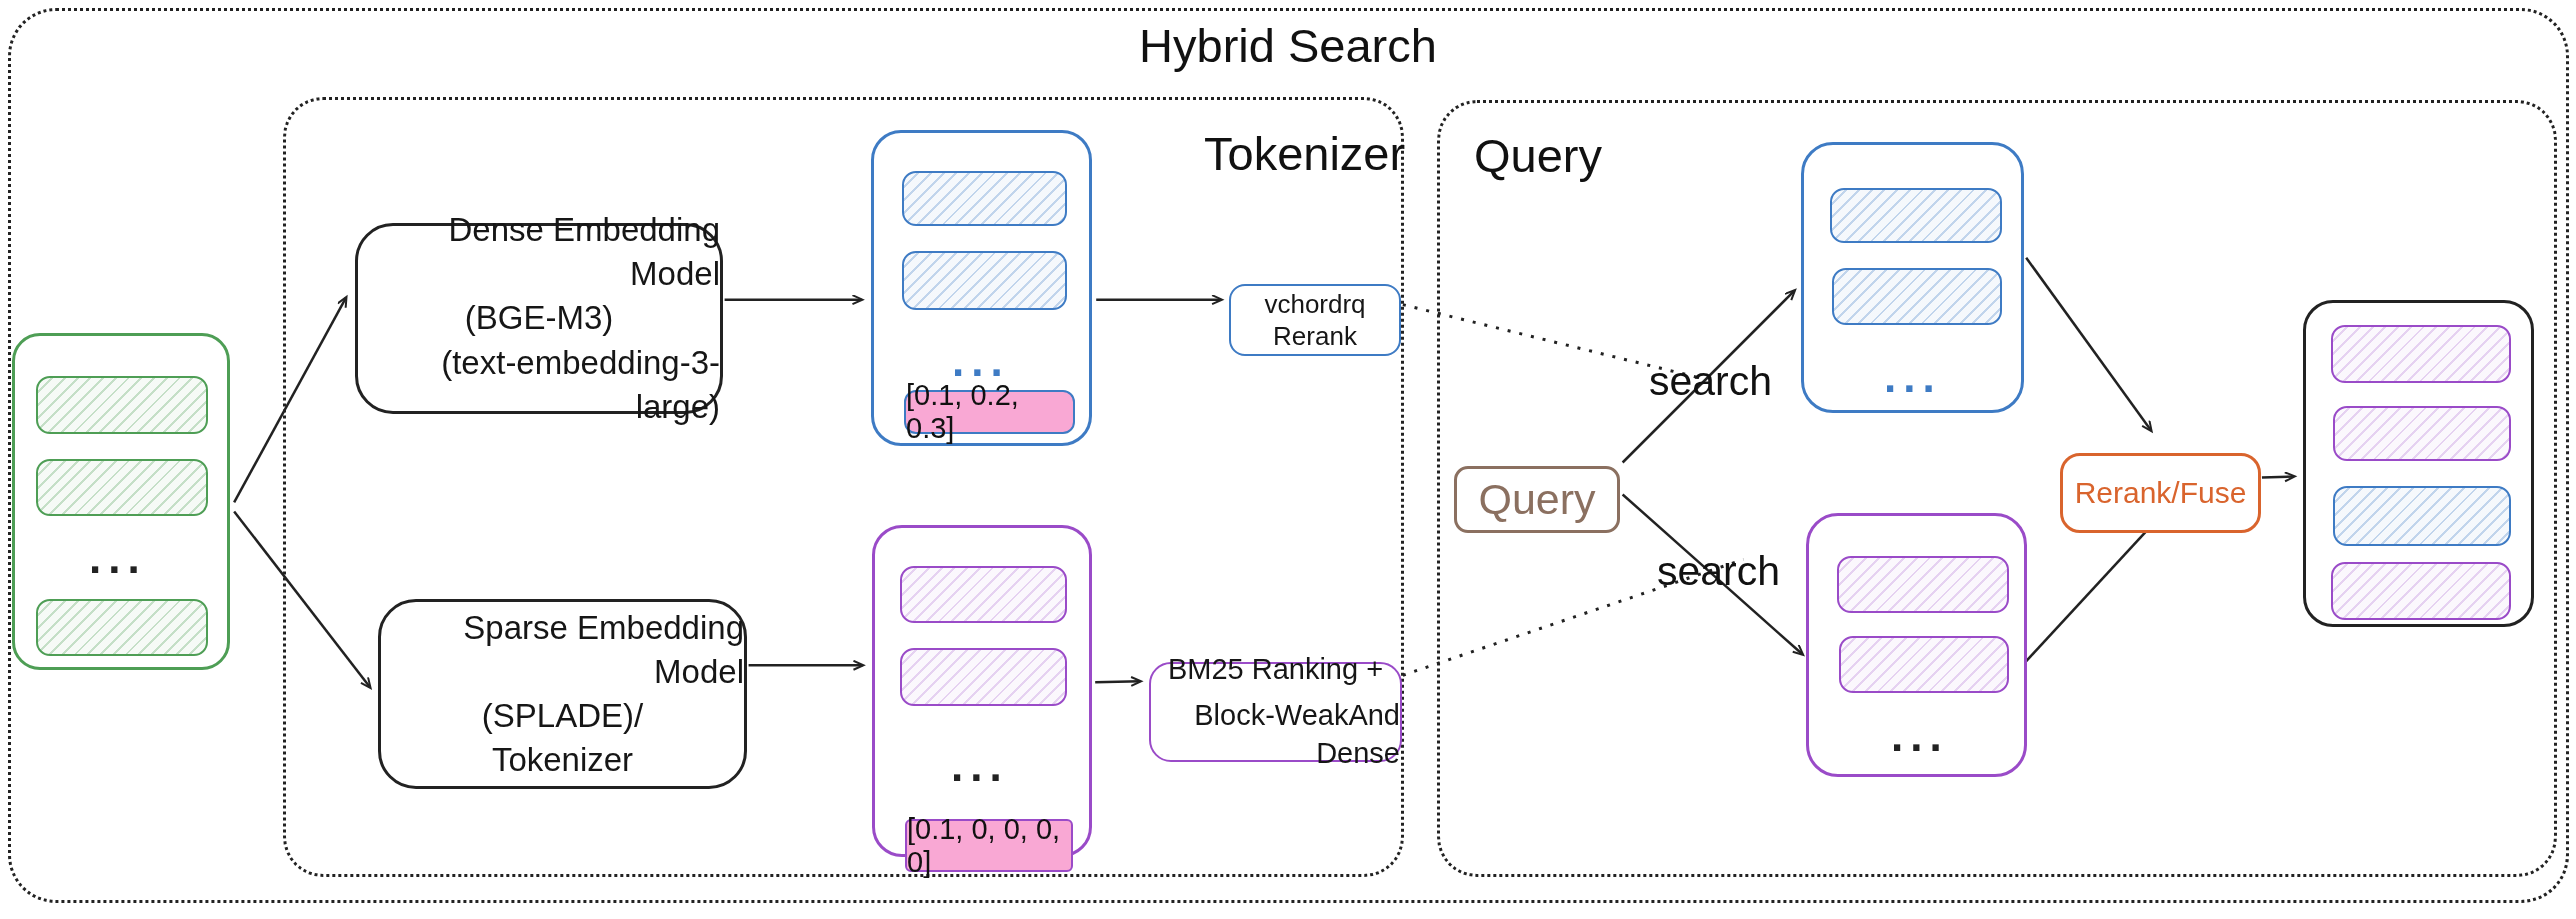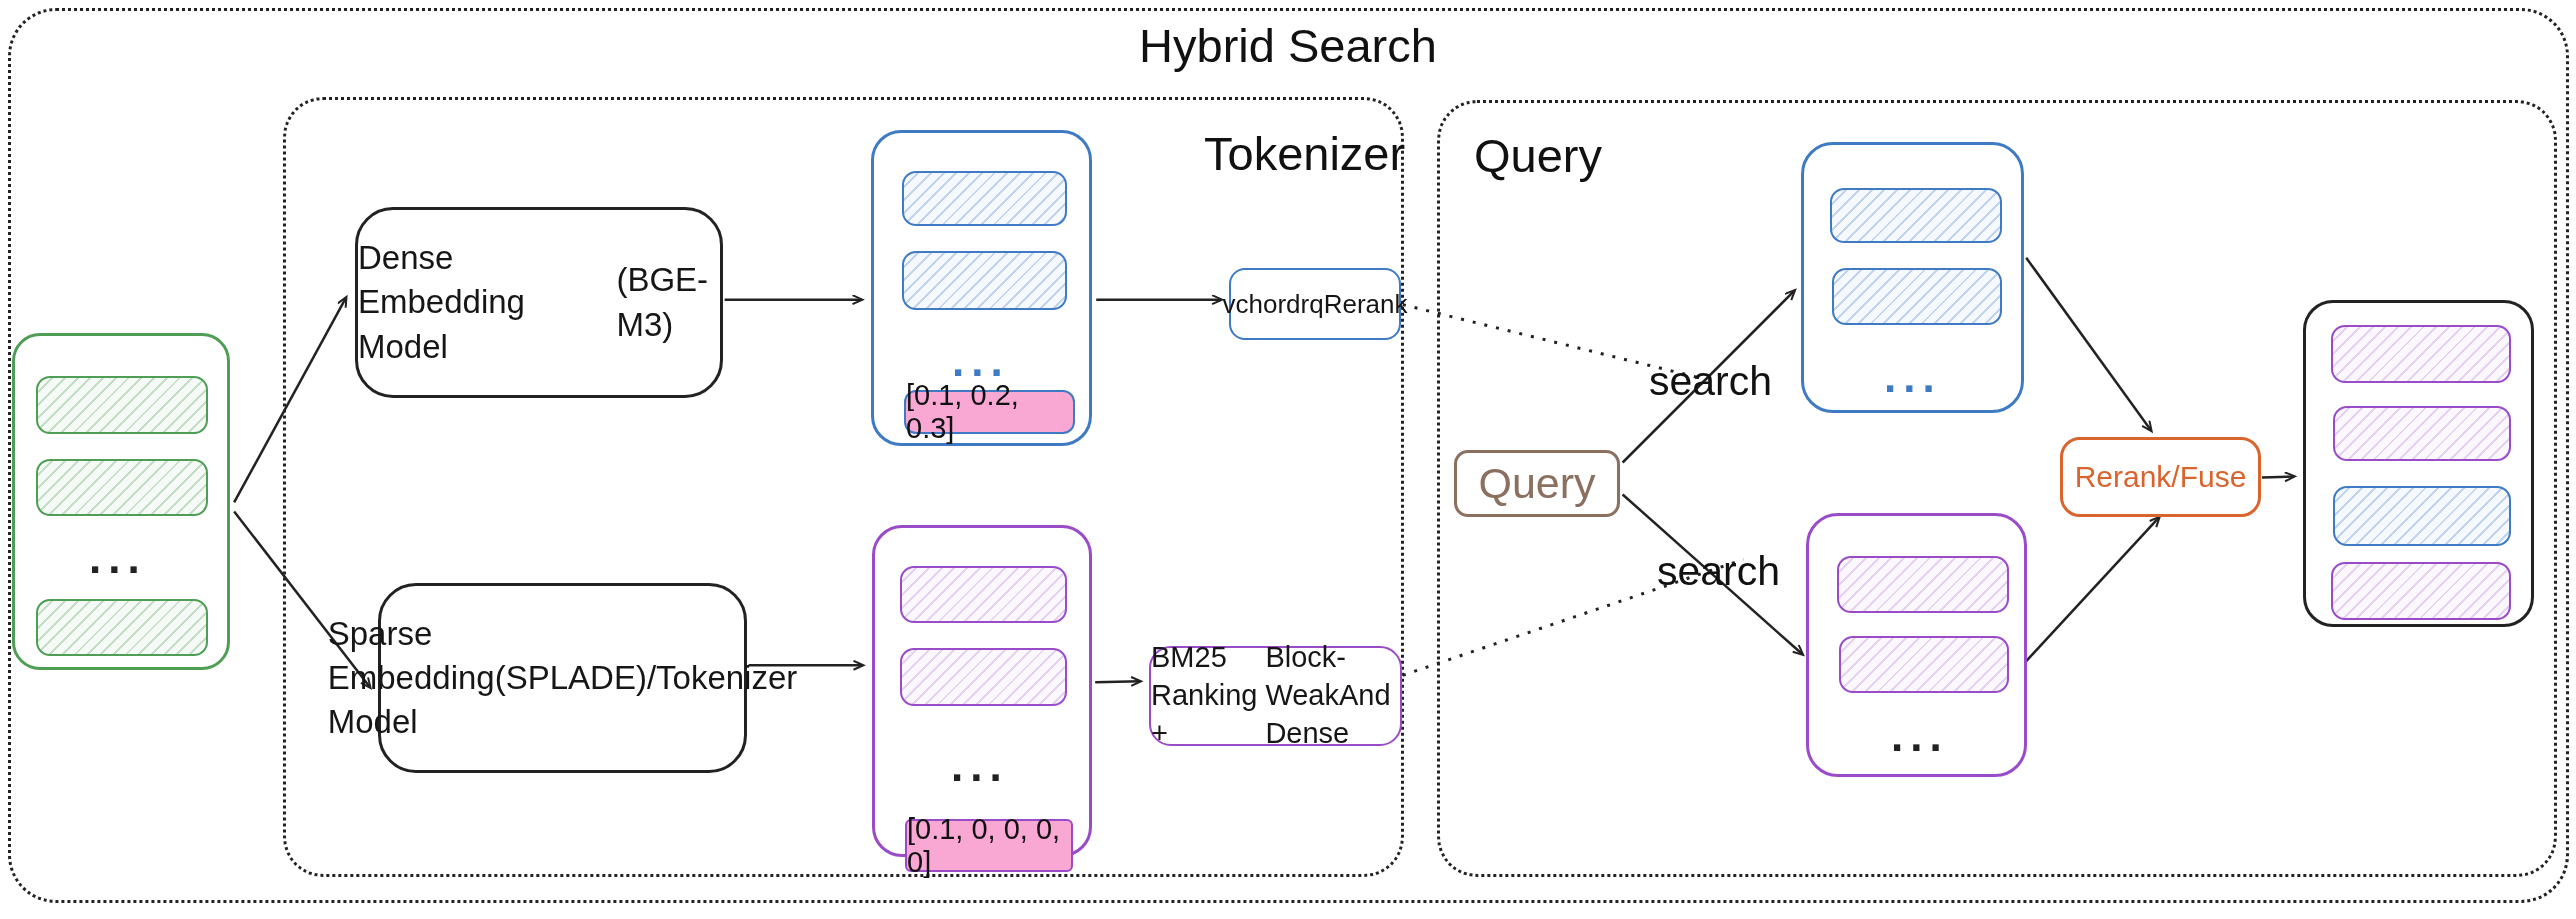--- a/index.html
+++ b/index.html
@@ -48,22 +48,22 @@
 
   .ellipsis{position:absolute;font-size:44px;font-weight:800;letter-spacing:7px;line-height:20px;}
   .ellipsis.dark{color:#222;}
   .ellipsis.blue{color:var(--blue);}
 
   .value-box{position:absolute;border:2.5px solid var(--blue);border-radius:12px;background:#f9a8d4;
     display:flex;align-items:center;justify-content:center;font-size:29px;color:#111;}
   .value-box.purple{border-color:var(--purple);border-radius:6px;margin-top:41px;}
 
   
-  .text-box{position:absolute;background:#fff;display:flex;flex-direction:row;
-    align-items:center;justify-content:center;text-align:left;color:#161616;}
+  .text-box{position:absolute;background:#fff;display:flex;flex-direction:column;
+    align-items:center;justify-content:center;text-align:right;color:#161616;margin-top:16px;}
   .model-box{border:3.5px solid #222;border-radius:38px;font-size:33px;line-height:1.34;}
   .dense-box{left:355px;top:207px;width:368px;height:191px;}
   .sparse-box{left:378px;top:583px;width:369px;height:190px;}
   .vchordrq-box{left:1229px;top:268px;width:172px;height:72px;border:2.5px solid var(--blue);
     border-radius:16px;font-size:26px;line-height:1.25;}
   .bm25-box{left:1149px;top:646px;width:253px;height:100px;border:2.5px solid var(--purple);
     border-radius:22px;font-size:29px;line-height:1.3;gap:8px;}
   .query-box{left:1454px;top:450px;width:166px;height:67px;border:3px solid var(--brown);
     border-radius:14px;font-size:43px;color:var(--brown);}
   .rerank-box{left:2060px;top:437px;width:201px;height:80px;border:3px solid var(--orange);
@@ -114,20 +114,21 @@
   <div class="stack green-stack">
     <div class="chip hatch-green abs" style="left:21px;top:40px;width:172px;height:58px;"></div>
     <div class="chip hatch-green abs" style="left:21px;top:123px;width:172px;height:57px;"></div>
     <div class="ellipsis dark abs" style="left:74px;top:212px;">...</div>
     <div class="chip hatch-green abs" style="left:21px;top:263px;width:172px;height:57px;"></div>
   </div>
 
   <div class="text-box model-box dense-box">
     <span>Dense Embedding Model</span>
     <span>(BGE-M3)</span>
+    <span>(text-embedding-3-large)</span>
   </div>
 
   <div class="text-box model-box sparse-box">
     <span>Sparse Embedding Model</span>
     <span>(SPLADE)/</span>
     <span>Tokenizer</span>
   </div>
 
   <div class="stack blue-stack">
     <div class="chip hatch-blue abs" style="left:28px;top:38px;width:165px;height:55px;"></div>

